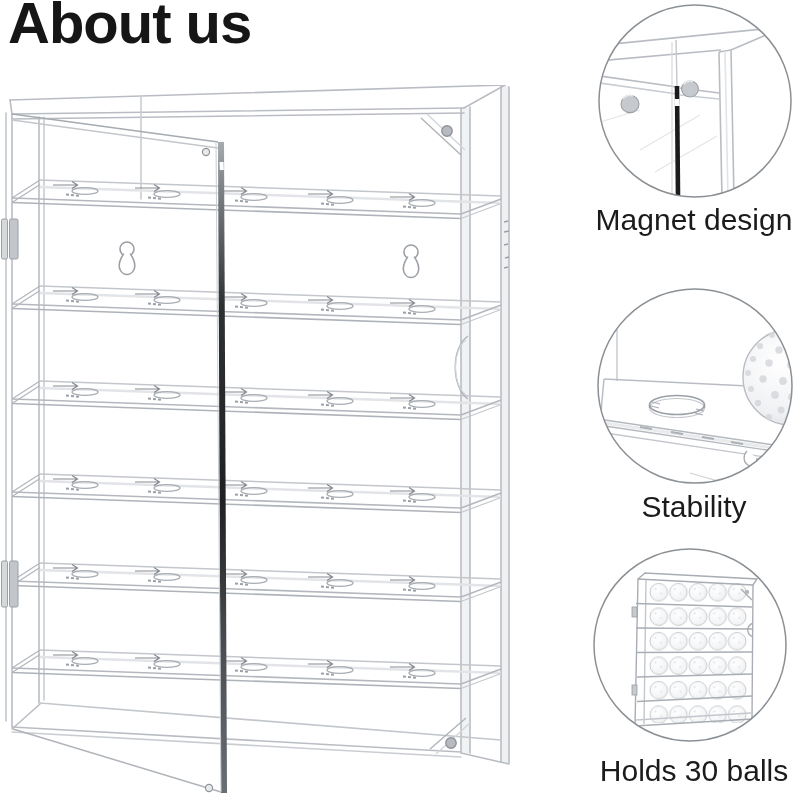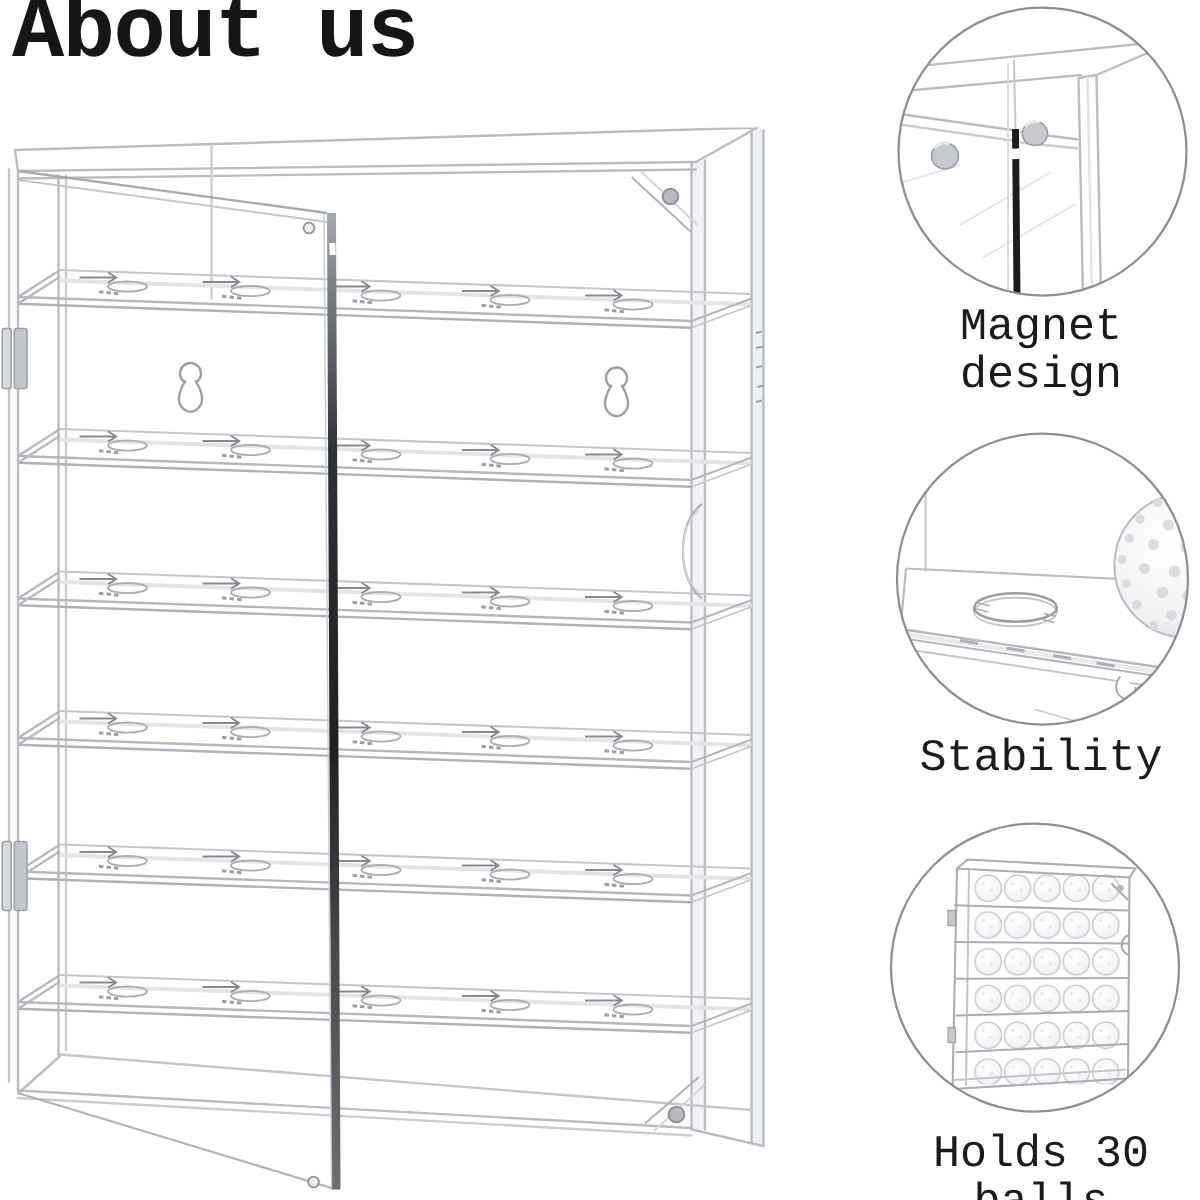--- a/index.html
+++ b/index.html
@@ -1,18 +1,18 @@
 <!DOCTYPE html>
 <html><head>
 <meta charset="utf-8">
 <style>
   html,body{margin:0;padding:0;}
   body{width:800px;height:800px;background:#ffffff;position:relative;overflow:hidden;
        font-family:"Liberation Sans", sans-serif;}
-  .stage{position:absolute;inset:0;width:800px;height:684px;font-family:Liberation Mono, monospace;}
+  .stage{position:absolute;inset:0;width:800px;height:684px;}
   .page-title{position:absolute;left:8px;top:-6px;margin:0;font-size:58px;font-weight:700;
               color:#161616;letter-spacing:-1px;line-height:1.0;}
   .main-art{position:absolute;left:0;top:85px;width:545px;height:715px;}
   .feature-art{position:absolute;}
   #art-magnet{left:580px;top:0px;width:220px;height:202px;}
   #art-stability{left:585px;top:286px;width:220px;height:202px;}
   #art-capacity{left:580px;top:545px;width:220px;height:202px;}
   .feature-label{position:absolute;left:578px;width:232px;text-align:center;
                  font-size:30px;font-weight:400;color:#1b1b1d;line-height:1.05;}
   #label-magnet{top:204px;}

